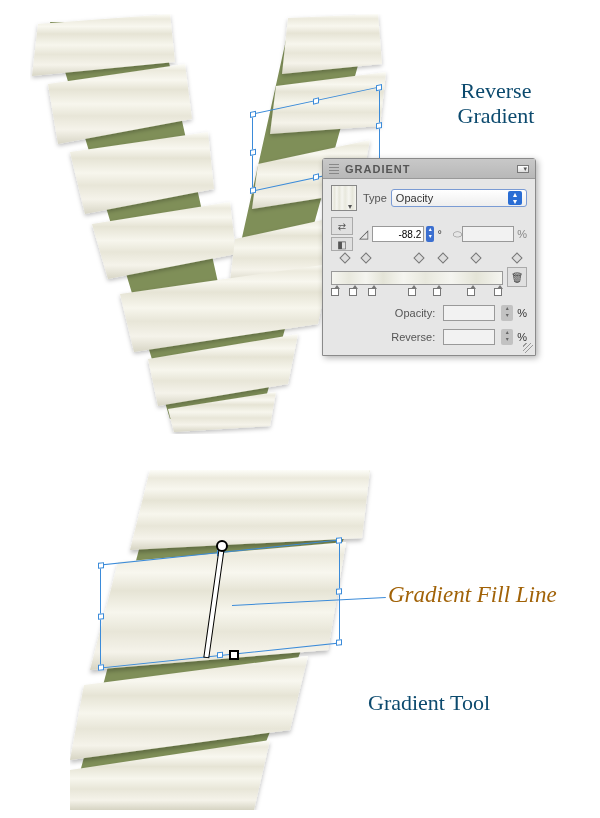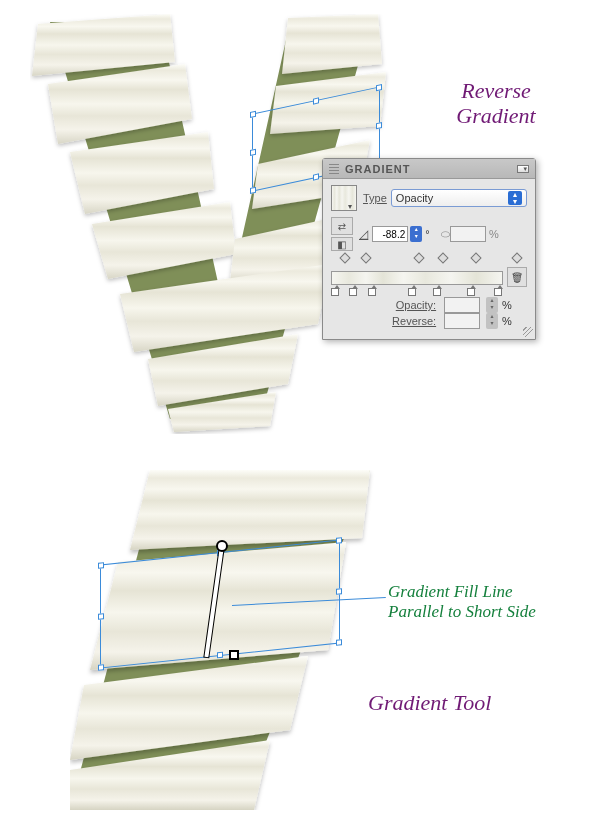--- a/index.html
+++ b/index.html
@@ -114,21 +114,21 @@
     background: linear-gradient(90deg,#f5f5f0 0%,#e8e8dd 10%,#f5f5f0 20%,#e6e6da 30%,#f5f5f0 42%,#e8e8dd 55%,#f5f5f0 70%,#e6e6da 85%,#f5f5f0 100%);
     margin-right:6px;
     position:relative;
     cursor:pointer;
   }
   .swatch-drop{
     width:10px;height:10px;
     position:absolute; right:-2px; bottom:-2px;
     font-size:8px;color:#555;
   }
-  .lbl { color:#555; margin-right:4px;text-decoration:underline; }
+  .lbl { color:#555; margin-right:4px; }
   .select {
     flex:1;
     height:18px;
     background: linear-gradient(#fff,#eee);
     border:1px solid #7a9bd4;
     border-radius:3px;
     padding:1px 4px;
     font-size:11px;
     display:flex;
     align-items:center;
@@ -139,21 +139,21 @@
     width:14px;height:14px;
     background:#2a6dd4;
     border-radius:2px;
     color:#fff;
     font-size:8px;
     text-align:center;
     line-height:7px;
     padding-top:0;
   }
   .mini-input{
-    width:36px; height:16px;
+    width:52px; height:16px;
     border:1px solid #999;
     background:#fff;
     font-size:10px;
     padding:0 2px;
     text-align:right;
   }
   .mini-input.blank{
     background:#f2f2f2;
   }
   .stepper{
@@ -192,37 +192,38 @@
     margin-top:2px;
   }
   .dia-row,.sw-row{
     position:relative;
     height:10px;
   }
   .dia{ position:absolute; top:-3px; width:8px;height:8px; transform:rotate(45deg); border:1px solid #777; background:#ddd; }
   .sw{ position:absolute; top:1px; width:8px;height:8px; border:1px solid #777; background:#fff; }
   .sw::before{content:"";position:absolute;top:-4px;left:2px;width:0;height:0;border-left:3px solid transparent;border-right:3px solid transparent;border-bottom:4px solid #777;}
   .field-row{
-    display:flex;align-items:center;justify-content:center;
+    display:flex;align-items:center;justify-content:flex-end;
+    margin-top:8px;
     gap:4px;
   }
   .field-row .lbl{ width:90px; text-align:right; }
 
   
   .annot{
     position:absolute;
     font-family: Georgia, serif;
-    color:#701a75;
+    color:#0c4a6e;
     font-size:22px;
+    line-height:1.15;
+  }
+  .annot.blue{
+    color:#a16207;
+    font-size:23px;
     font-style:italic;
-    line-height:1.15;
-  }
-  .annot.blue{
-    color:#15803d;
-    font-size:17px;
   }
 
   
   .callout-line{
     position:absolute;
     height:1px;
     background:#3b8bd9;
     transform-origin:left center;
   }
 
@@ -425,16 +426,15 @@
     <div class="grad-line" style="height:112px;transform:rotate(8deg);transform-origin:top center;"></div>
     <div class="grad-end-circle" style="top:-6px;"></div>
     <div class="grad-end-square" style="top:104px;left:9px;"></div>
   </div>
 </div>
 
 <div class="callout-line" style="top:605px;left:232px;width:154px;transform:rotate(-3deg);"></div>
 
 <div class="annot blue" style="top:582px;left:388px;width:190px;">
   <span>Gradient Fill Line</span><br>
-  <span>Parallel to Short Side</span>
 </div>
 
 <div class="annot" style="top:690px;left:368px;">Gradient Tool</div>
 
 </body></html>

